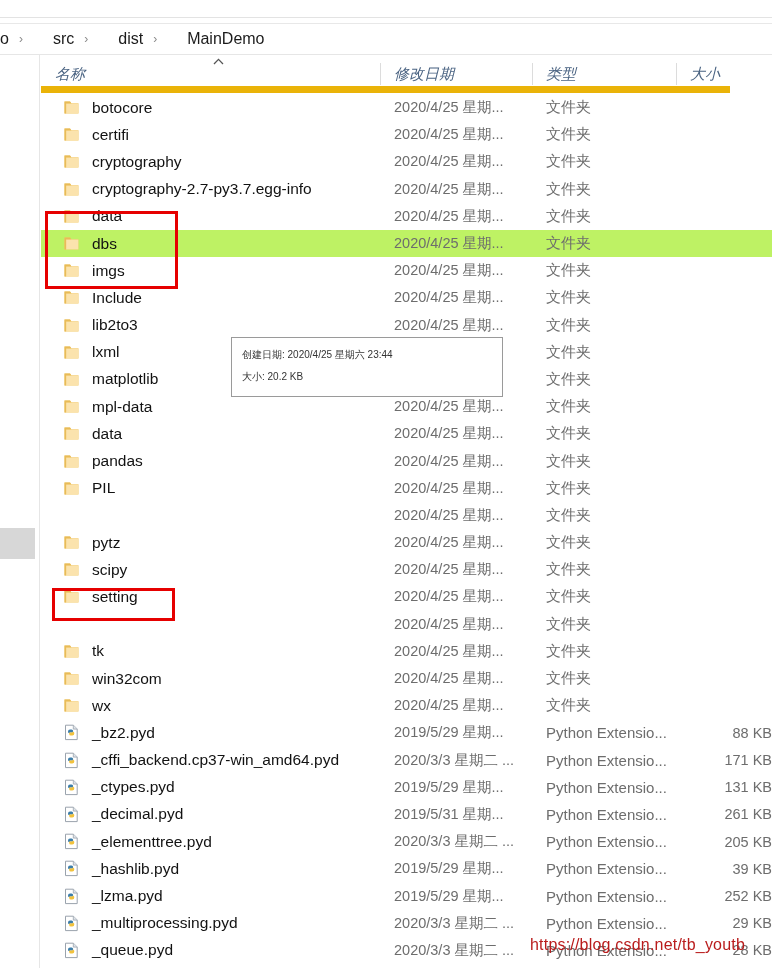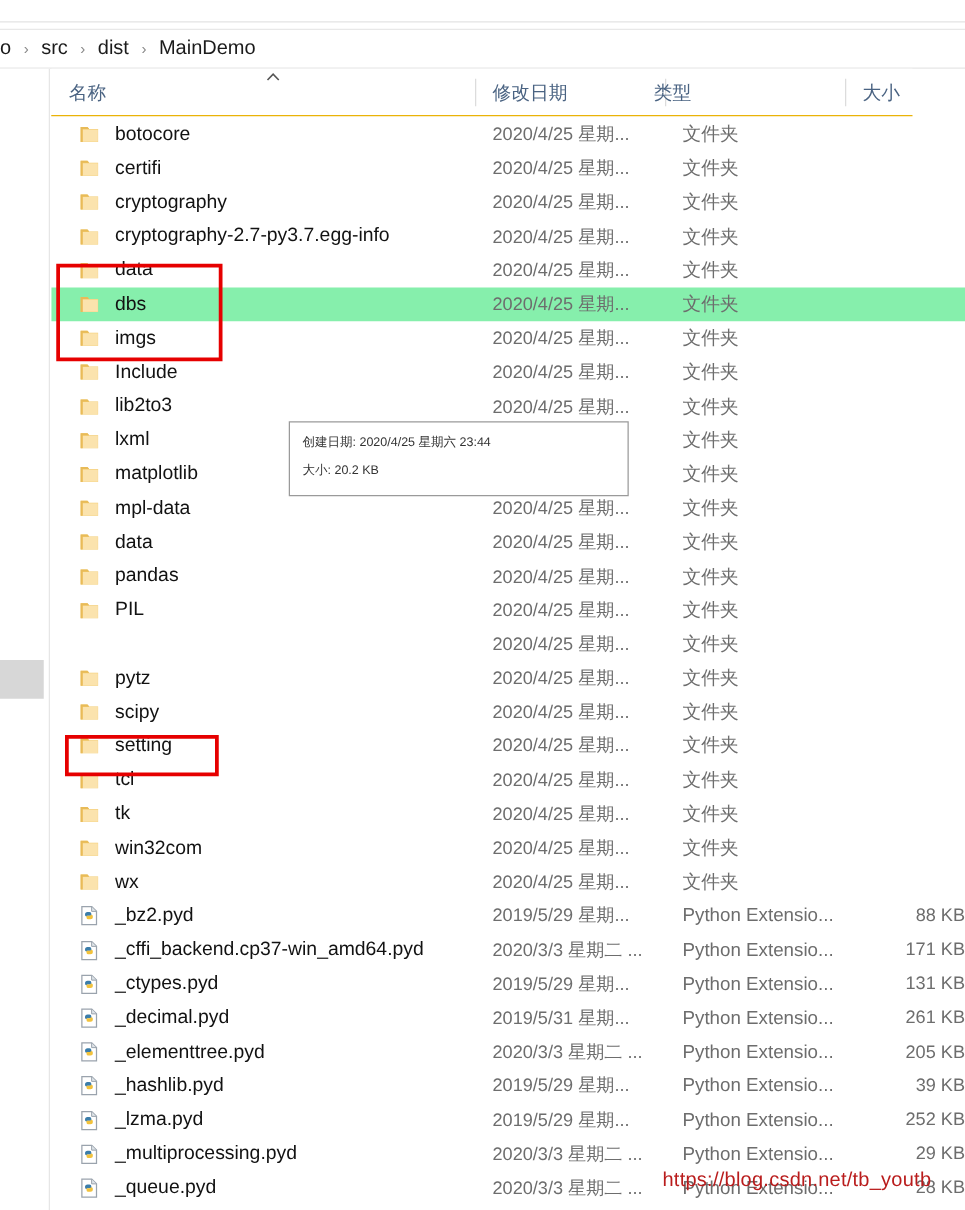--- a/index.html
+++ b/index.html
@@ -31,20 +31,21 @@
     position: absolute; left: 0; top: 24px; width: 772px; height: 30px;
     background: #ffffff;
     display: flex; align-items: center;
     padding-left: 0px;
   }
   .crumb {
     font-size: 16px; color: #1b1b1b;
     padding: 0 3px;
     white-space: nowrap;
     line-height: 30px;
+    margin-left: 20px;
   }
   .crumb.first { padding-left: 0px; margin-left: 0px; }
   .crumb-sep {
     font-size: 12px; color: #8a8a8a;
     padding: 0 7px;
     line-height: 30px;
   }
   .addr-bottom {
     position: absolute; left: 0; top: 54px; width: 772px; height: 1px;
     background: #e6e6e6;
@@ -58,21 +59,22 @@
   }
   .nav-scroll-thumb {
     position: absolute; left: 0px; top: 473px; width: 35px; height: 31px;
     background: #d7d7d7;
   }
 
   
   .colheader {
     position: absolute; left: 41px; top: 55px; width: 689px; height: 38px;
     background: #ffffff;
-    border-bottom: 1px solid #eab308;
+    border-bottom: 7px solid #eab308;
+    font-style: italic;
   }
   .colh {
     position: absolute; top: 0; height: 38px;
     display: flex; align-items: center;
     font-size: 15px; color: #4a6382;
     padding-left: 14px;
     white-space: nowrap;
   }
   .colh-sep {
     position: absolute; top: 8px; width: 1px; height: 22px;
@@ -92,21 +94,21 @@
     position: absolute; left: 41px; top: 94px; width: 731px; height: 874px;
     background: #ffffff;
     overflow: hidden;
   }
   .row {
     position: relative;
     height: 27.2px;
     display: flex; align-items: center;
     background: transparent;
   }
-  .row.selected { background: #86efac; }
+  .row.selected { background: #bef264; }
   .cell-name {
     position: absolute; left: 0; top: 0; height: 100%;
     display: flex; align-items: center;
     padding-left: 22px;
     width: 339px;
     overflow: hidden;
   }
   .cell-date {
     position: absolute; left: 339px; top: 0; height: 100%; width: 152px;
     display: flex; align-items: center;
@@ -199,21 +201,21 @@
 
   <div class="navpane">
     <div class="nav-scroll-thumb"></div>
   </div>
 
   <div class="colheader">
     <div class="colh" style="left:0px;width:339px;">名称</div>
     <div class="colh-sep" style="left:339px;"></div>
     <div class="colh" style="left:339px;width:152px;">修改日期</div>
     <div class="colh-sep" style="left:491px;"></div>
-    <div class="colh" style="left:468px;width:144px;">类型</div>
+    <div class="colh" style="left:491px;width:144px;">类型</div>
     <div class="colh-sep" style="left:635px;"></div>
     <div class="colh" style="left:635px;width:96px;">大小</div>
   </div>
   <div class="sort-chevron">
     <svg width="11" height="7" viewBox="0 0 11 7">
       <path d="M1 6 L5.5 1.4 L10 6" fill="none" stroke="#555555" stroke-width="1.3"></path>
     </svg>
   </div>
 
   <div class="filelist" id="filelist">
@@ -486,30 +488,20 @@
               <path d="M1.5 2.5 H7 L8.3 4.2 H3.1 V14.5 H1.5 Z" fill="#e8bb58"></path>
             </svg>
           </span>
           <span class="fname">setting</span>
         </div>
         <div class="cell-date">2020/4/25 星期...</div>
         <div class="cell-type">文件夹</div>
         <div class="cell-size"></div>
       </div>
       <div class="row">
-        <div class="cell-name">
-          <span class="icon-wrap">
-            <svg width="17" height="17" viewBox="0 0 17 17">
-              <path d="M1.5 2.5 H7 L8.3 4.2 H15.5 V14.5 H1.5 Z" fill="#f2c96b"></path>
-              <path d="M3.1 4.6 H15.3 V14.4 H3.1 Z" fill="#fbe3ad"></path>
-              <path d="M1.5 2.5 H7 L8.3 4.2 H3.1 V14.5 H1.5 Z" fill="#e8bb58"></path>
-            </svg>
-          </span>
-          <span class="fname">tcl</span>
-        </div>
         <div class="cell-date">2020/4/25 星期...</div>
         <div class="cell-type">文件夹</div>
         <div class="cell-size"></div>
       </div>
       <div class="row">
         <div class="cell-name">
           <span class="icon-wrap">
             <svg width="17" height="17" viewBox="0 0 17 17">
               <path d="M1.5 2.5 H7 L8.3 4.2 H15.5 V14.5 H1.5 Z" fill="#f2c96b"></path>
               <path d="M3.1 4.6 H15.3 V14.4 H3.1 Z" fill="#fbe3ad"></path>

